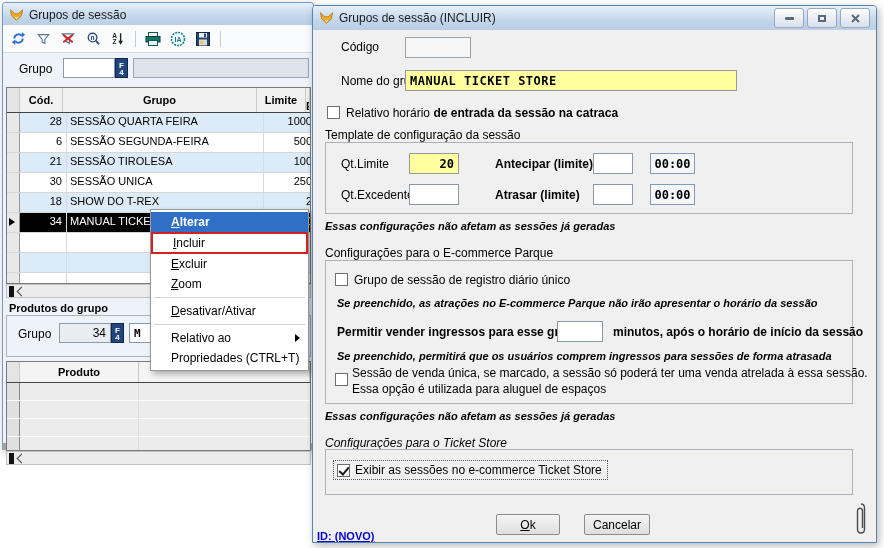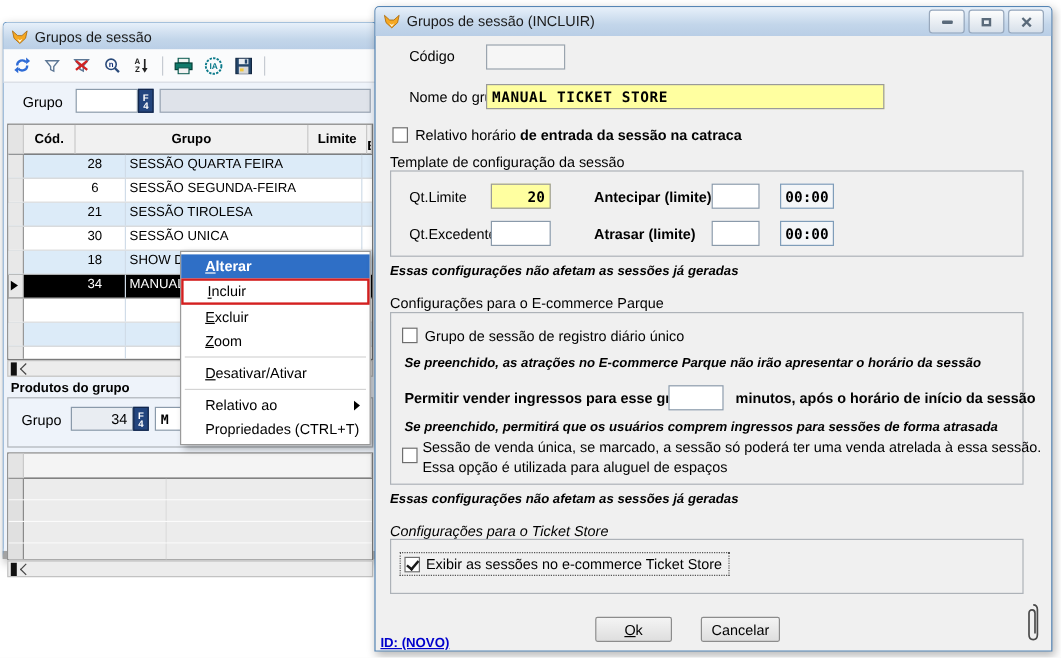--- a/index.html
+++ b/index.html
@@ -33,21 +33,21 @@
       border-bottom:1px solid #d5dae1;display:flex;align-items:center;gap:5px;padding:0 5px;}
   .tico{width:20px;height:19px;display:flex;align-items:center;justify-content:center;}
   .tsep{width:1px;height:16px;background:#c6cbd2;margin:0 2px;}
   
   .grid{position:absolute;box-sizing:border-box;background:#fff;border:1px solid #7a7a7a;
       overflow:hidden;font-size:11px;}
   .ghead{display:flex;height:24px;background:#f1f1f1;border-bottom:1px solid #444;font-weight:bold;}
   .ghead>div{display:flex;align-items:center;justify-content:center;border-right:1px solid #c9c9c9;}
   .grow{display:flex;height:19px;border-bottom:1px solid #d6d6d6;align-items:stretch;}
   .gut{width:12px;background:#e8e8e8;border-right:1px solid #979797;flex:none;position:relative;}
-  .c-cod{width:42px;text-align:center;padding:2px 4px 0 0;border-right:1px solid #d0dce8;flex:none;margin-left:38px;}
+  .c-cod{width:42px;text-align:right;padding:2px 4px 0 0;border-right:1px solid #d0dce8;flex:none;}
   .c-gru{width:193px;padding:2px 0 0 3px;border-right:1px solid #d0dce8;flex:none;
          white-space:nowrap;overflow:hidden;}
   .c-lim{width:48px;text-align:right;padding:2px 4px 0 0;border-right:1px solid #d0dce8;flex:none;}
   .stripe{background:#dcebf8;}
   .sel{background:#000;color:#fff;}
   .ptr{position:absolute;left:2px;top:5px;width:0;height:0;border-left:6px solid #000;
        border-top:4px solid transparent;border-bottom:4px solid transparent;}
   .hscroll{position:absolute;box-sizing:border-box;height:14px;background:#ececec;
        border:1px solid #c2c2c2;display:flex;align-items:center;padding-left:2px;}
   .ibeam{width:5px;height:11px;background:#111;margin-right:4px;}
@@ -78,21 +78,21 @@
   .cbs.checked::after{content:"";position:absolute;left:3px;top:0;width:4px;height:8px;
        border-right:2px solid #1a1a1a;border-bottom:2px solid #1a1a1a;transform:rotate(40deg);}
   u{text-decoration:underline;}
   .idlink{position:absolute;font-size:11px;font-weight:bold;color:#0000cc;text-decoration:underline;white-space:nowrap;}
 </style>
 </head>
 <body>
 
 <div id="stage">
 
-  <div class="win" style="left:2px;top:18px;width:312px;height:448px;background:#eef3fa;border-bottom:7px solid #a3a3a3;">
+  <div class="win" style="left:2px;top:2px;width:312px;height:448px;background:#eef3fa;border-bottom:7px solid #a3a3a3;">
 
     <div class="titlebar">
       <svg width="15" height="14" viewBox="0 0 16 16">
         <polygon points="1,2 6,6.5 10,6.5 15,2 13.5,9 8,14 2.5,9" fill="#f6a821" stroke="#a96a10" stroke-width="0.8"></polygon>
         <polygon points="5.5,9.5 8,13 10.5,9.5 8,11" fill="#fff7e0"></polygon>
       </svg>
       <span>Grupos de sessão</span>
     </div>
 
     <div class="toolbar">
@@ -245,20 +245,21 @@
     <span class="lbl b" style="left:6px;top:299px;font-size:11px;">Produtos do grupo</span>
     <div class="gbox" style="left:3px;top:312px;width:305px;height:42px;"></div>
     <span class="lbl" style="left:15px;top:324px;">Grupo</span>
     <div class="inp" style="left:56px;top:320px;width:52px;height:20px;justify-content:flex-end;background:#e9edf2;">34</div>
     <div class="f4" style="left:108px;top:320px;width:13px;height:20px;">F4</div>
     <div class="inp mval" style="left:126px;top:320px;width:176px;height:20px;font-size:11px;">M</div>
 
     <div class="grid" style="left:3px;top:358px;width:305px;height:90px;">
       <div class="ghead" style="height:20px;background:#f4f4f4;">
         <div class="gut" style="background:#e4e4e4;"></div>
+        <div style="width:118px;">Produto</div>
         <div style="flex:1;"></div>
       </div>
       <div class="grid2row">
           <div class="g2gut"></div>
           <div class="g2col"></div>
           <div style="flex:1;"></div>
         </div>
       <div class="grid2row">
           <div class="g2gut"></div>
           <div class="g2col"></div>

